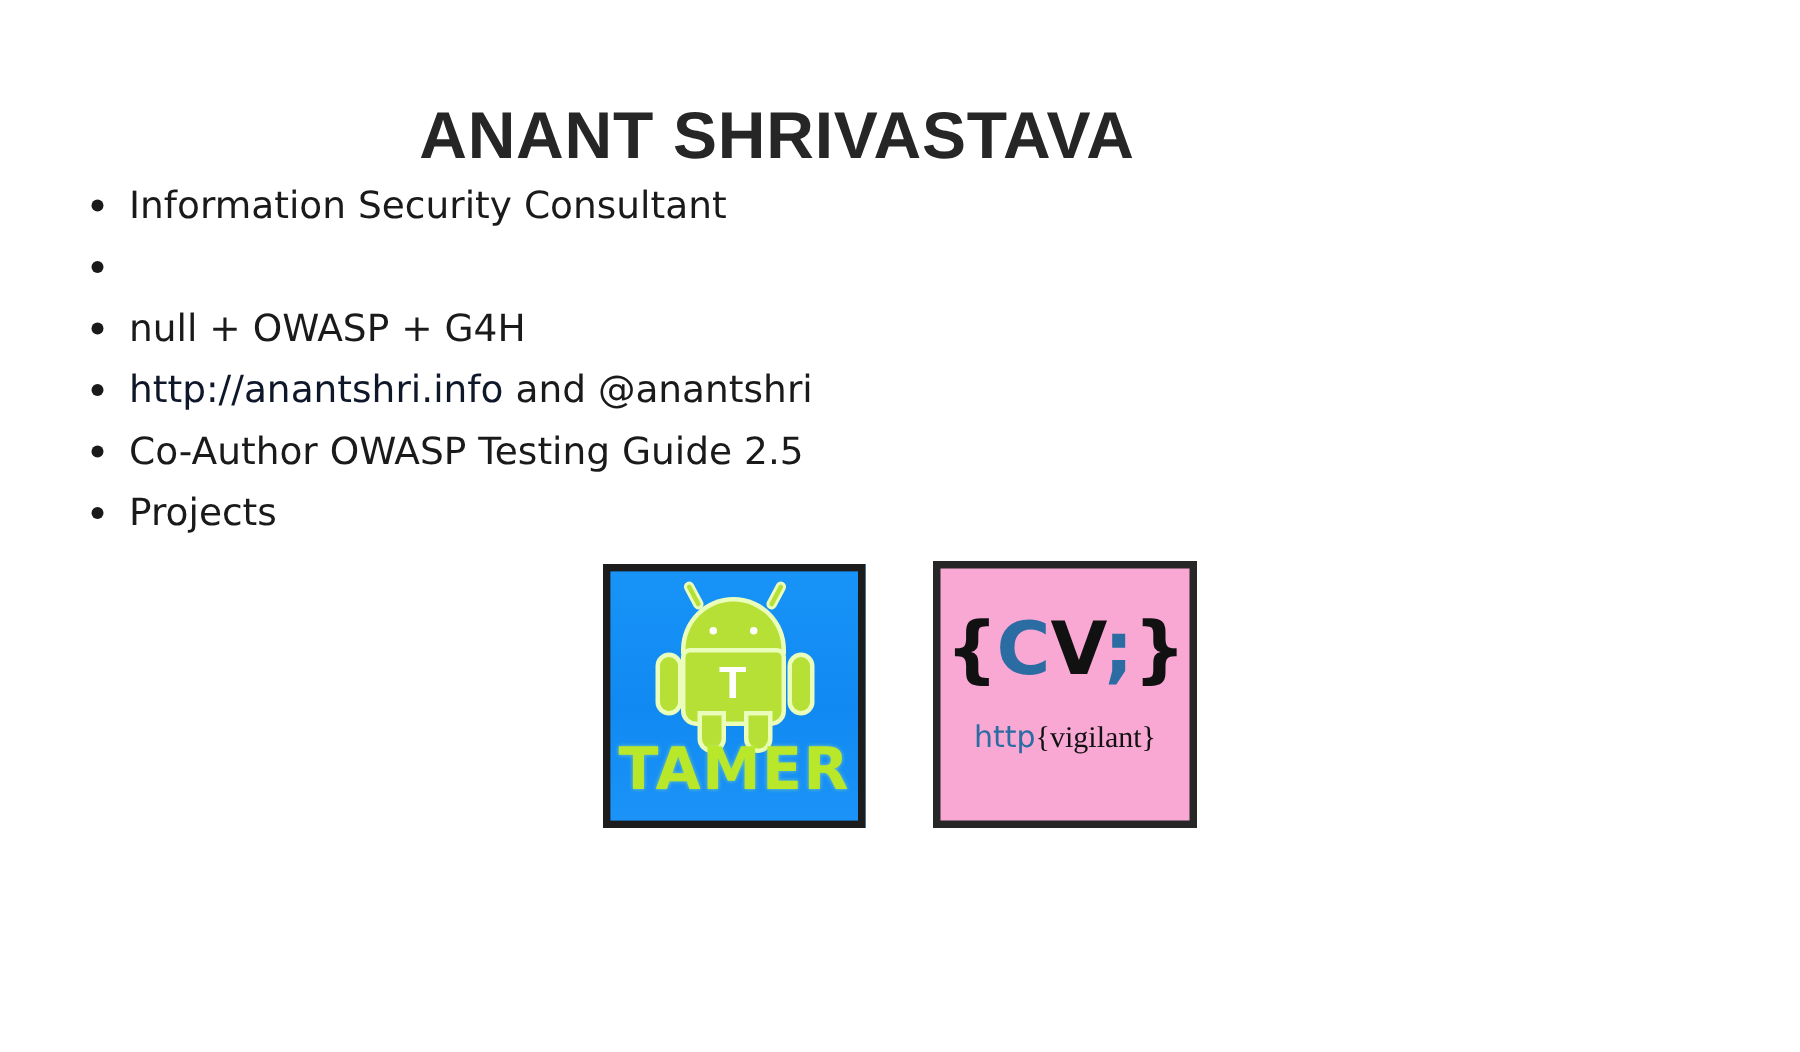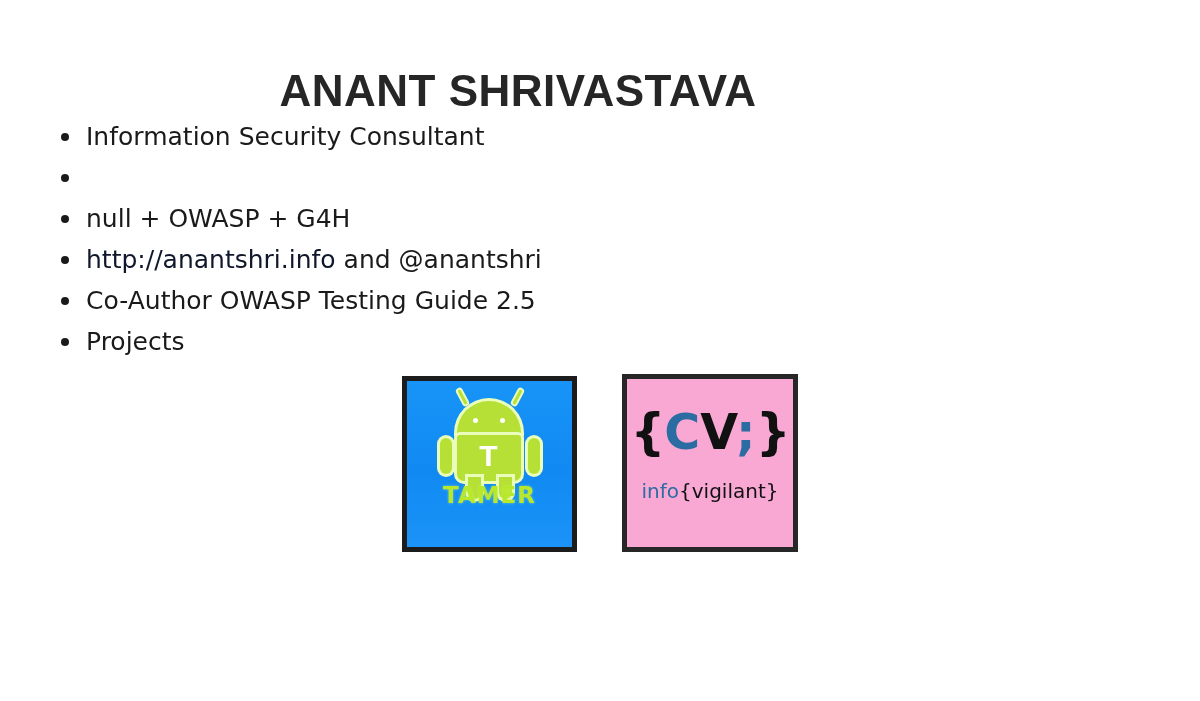--- a/index.html
+++ b/index.html
@@ -180,25 +180,25 @@
     height: 22px;
     background: #b6e035;
     border-radius: 0 0 7px 7px;
     box-shadow: 0 0 0 3px #eafdbb;
   }
   .droid-leg.left { left: 32px; }
   .droid-leg.right { right: 32px; }
   #tamer-wordmark {
     position: absolute;
     left: 0;
-    bottom: 34px;
+    bottom: 16px;
     width: 100%;
     text-align: center;
     font-family: "DejaVu Sans", "Liberation Sans", sans-serif;
-    font-size: 23px;
+    font-size: 39px;
     font-weight: bold;
     letter-spacing: 1px;
     color: #b9e82a;
     line-height: 35px;
     text-shadow: 0 0 3px rgba(200,255,120,0.55);
   }
 
   
   #cv-logo {
     position: absolute;
@@ -233,21 +233,21 @@
     left: 0;
     top: 100px;
     width: 100%;
     text-align: center;
     font-family: "DejaVu Sans", "Liberation Sans", sans-serif;
     font-size: 20px;
     line-height: 24px;
     white-space: nowrap;
   }
   #cv-wordmark .cvw-code { color: #2b6ca3; }
-  #cv-wordmark .cvw-vig { color: #111111; }
+  #cv-wordmark .cvw-vig { color: #111111; font-family: Liberation Serif, serif; }
 </style>
 </head>
 <body>
 
 <div id="slide">
 
   <h1 id="slide-title">ANANT SHRIVASTAVA</h1>
 
   <ul id="bullet-list">
 
@@ -303,18 +303,18 @@
           <span class="droid-leg right"></span>
         </div>
 
         <div id="tamer-wordmark">TAMER</div>
       </div>
     </div>
 
     <div id="cv-logo">
       <div id="cv-mark"><span class="cv-brace">{</span><span class="cv-c">C</span><span class="cv-v">V</span><span class="cv-semi">;</span><span class="cv-brace">}</span></div>
 
-      <div id="cv-wordmark"><span class="cvw-code">info</span><span class="cvw-vig">{vigilant}</span></div>
+      <div id="cv-wordmark"><span class="cvw-code">http</span><span class="cvw-vig">{vigilant}</span></div>
     </div>
 
   </div>
 
 </div>
 
 </body></html>

